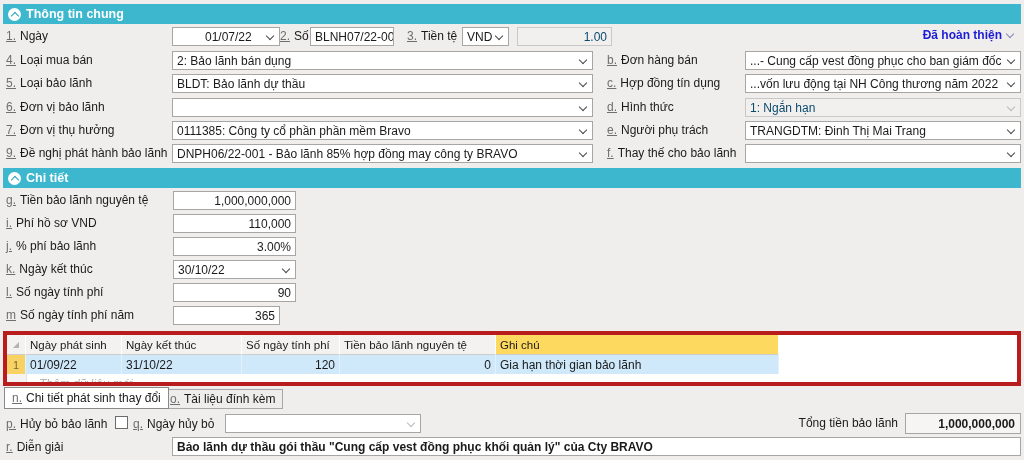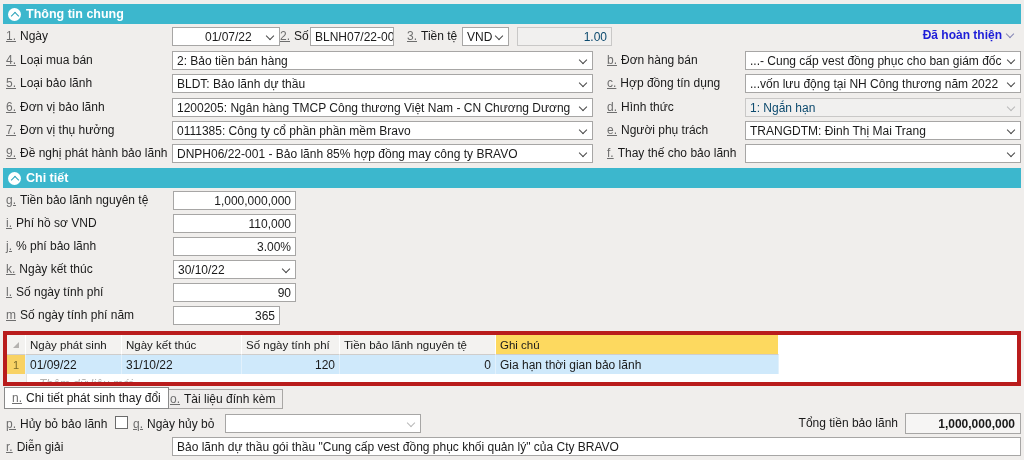--- a/index.html
+++ b/index.html
@@ -91,21 +91,21 @@
     <span class="chev"></span>
   </div>
   <div class="input num disabled" style="left:517px;top:27px;width:95px;">
     <span>1.00</span>
   </div>
 
   <div class="label" style="left:6px;top:53px;">
     <span class="accel">4.</span><span>Loại mua bán</span>
   </div>
   <div class="input combo" style="left:172px;top:51px;width:421px;">
-    <span>2: Bảo tiền bán hàng</span>
+    <span>2: Bảo lãnh bán dụng</span>
     <span class="chev"></span>
   </div>
   <div class="label" style="left:607px;top:53px;">
     <span class="accel">b.</span><span>Đơn hàng bán</span>
   </div>
   <div class="input combo" style="left:745px;top:51px;width:276px;">
     <span>...- Cung cấp vest đồng phục cho ban giám đốc</span>
     <span class="chev"></span>
   </div>
 
@@ -121,21 +121,20 @@
   </div>
   <div class="input combo" style="left:745px;top:74px;width:276px;">
     <span>...vốn lưu động tại NH Công thương năm 2022</span>
     <span class="chev"></span>
   </div>
 
   <div class="label" style="left:6px;top:100px;">
     <span class="accel">6.</span><span>Đơn vị bảo lãnh</span>
   </div>
   <div class="input combo" style="left:172px;top:98px;width:421px;">
-    <span>1200205: Ngân hàng TMCP Công thương Việt Nam - CN Chương Dương</span>
     <span class="chev"></span>
   </div>
   <div class="label" style="left:607px;top:100px;">
     <span class="accel">d.</span><span>Hình thức</span>
   </div>
   <div class="input combo disabled" style="left:745px;top:98px;width:276px;">
     <span>1: Ngắn hạn</span>
     <span class="chev pale"></span>
   </div>
 
@@ -263,17 +262,17 @@
     <span class="chev pale"></span>
   </div>
   <div class="label" style="left:770px;top:416px;width:128px;text-align:right;">Tổng tiền bảo lãnh</div>
   <div class="totalbox">
     <span>1,000,000,000</span>
   </div>
 
   <div class="label" style="left:6px;top:440px;">
     <span class="accel">r.</span><span>Diễn giải</span>
   </div>
-  <div class="input" style="left:172px;top:437px;width:849px;">
+  <div class="input" style="left:172px;top:437px;width:849px;font-weight:bold;">
     <span>Bảo lãnh dự thầu gói thầu "Cung cấp vest đồng phục khối quản lý" của Cty BRAVO</span>
   </div>
 
 </div>
 
 </body></html>

